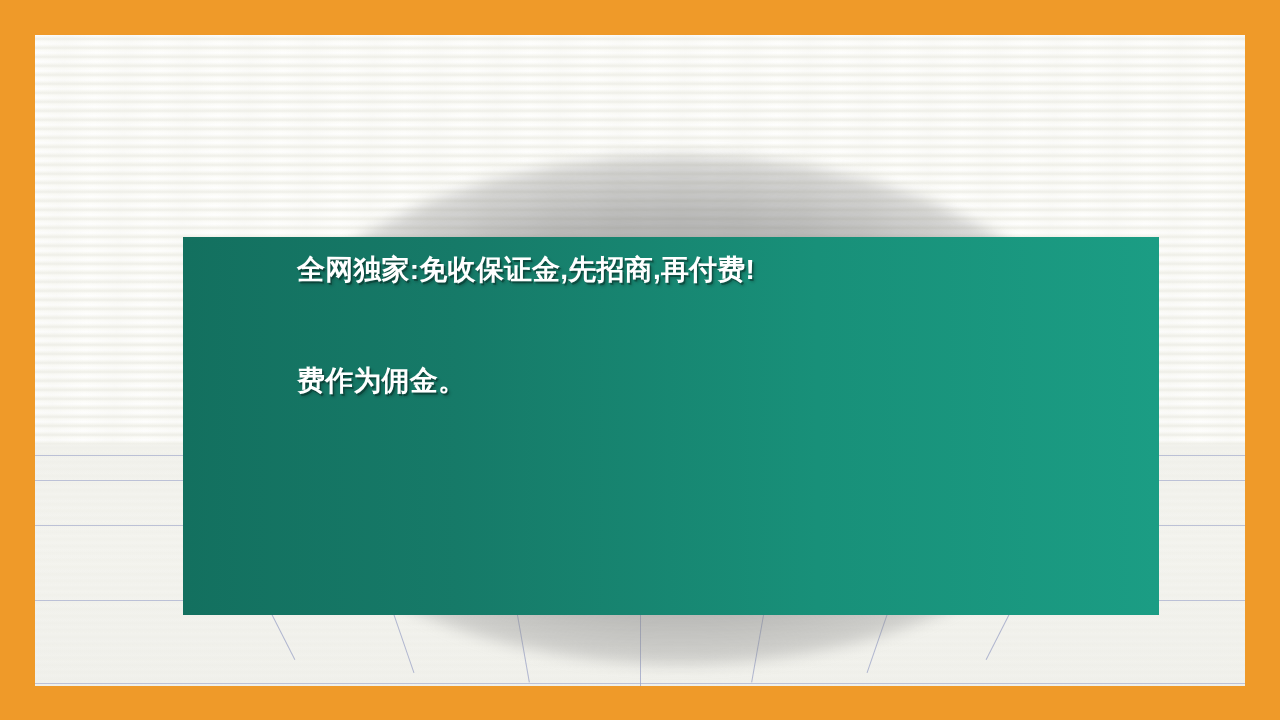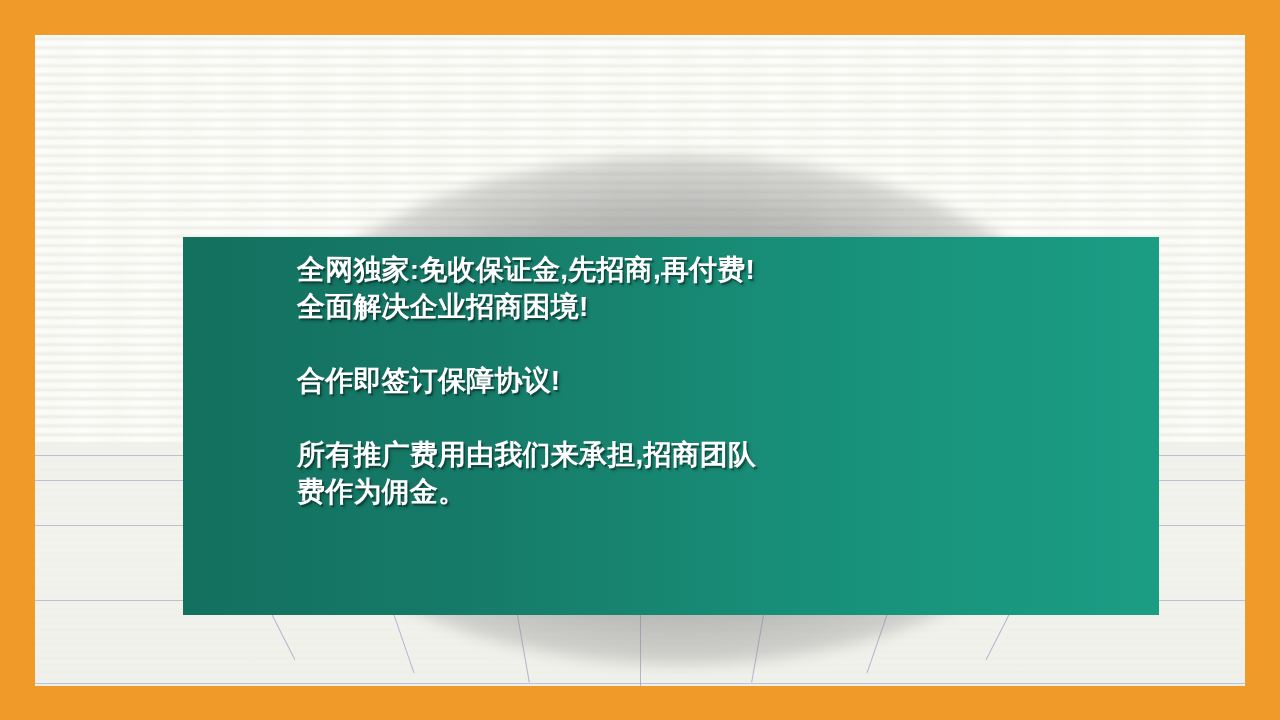--- a/index.html
+++ b/index.html
@@ -175,22 +175,19 @@
       <div class="v-line" style="left:758px;  transform: rotate(10deg);"></div>
       <div class="v-line" style="left:910px;  transform: rotate(19deg);"></div>
       <div class="v-line" style="left:1060px; transform: rotate(27deg);"></div>
       <div class="v-line" style="left:150px;  transform: rotate(-27deg);"></div>
     </div>
 
     <div id="halo"></div>
 
     <div id="panel">
       <div class="msg-line">全网独家:免收保证金,先招商,再付费!</div>
-      <div class="msg-line">全面解决企业招商困境!</div>
       <div class="msg-line spacer">&nbsp;</div>
-      <div class="msg-line">合作即签订保障协议!</div>
       <div class="msg-line spacer">&nbsp;</div>
-      <div class="msg-line">所有推广费用由我们来承担,招商团队</div>
       <div class="msg-line">费作为佣金。</div>
     </div>
 
   </div>
 </div>
 
 </body></html>

